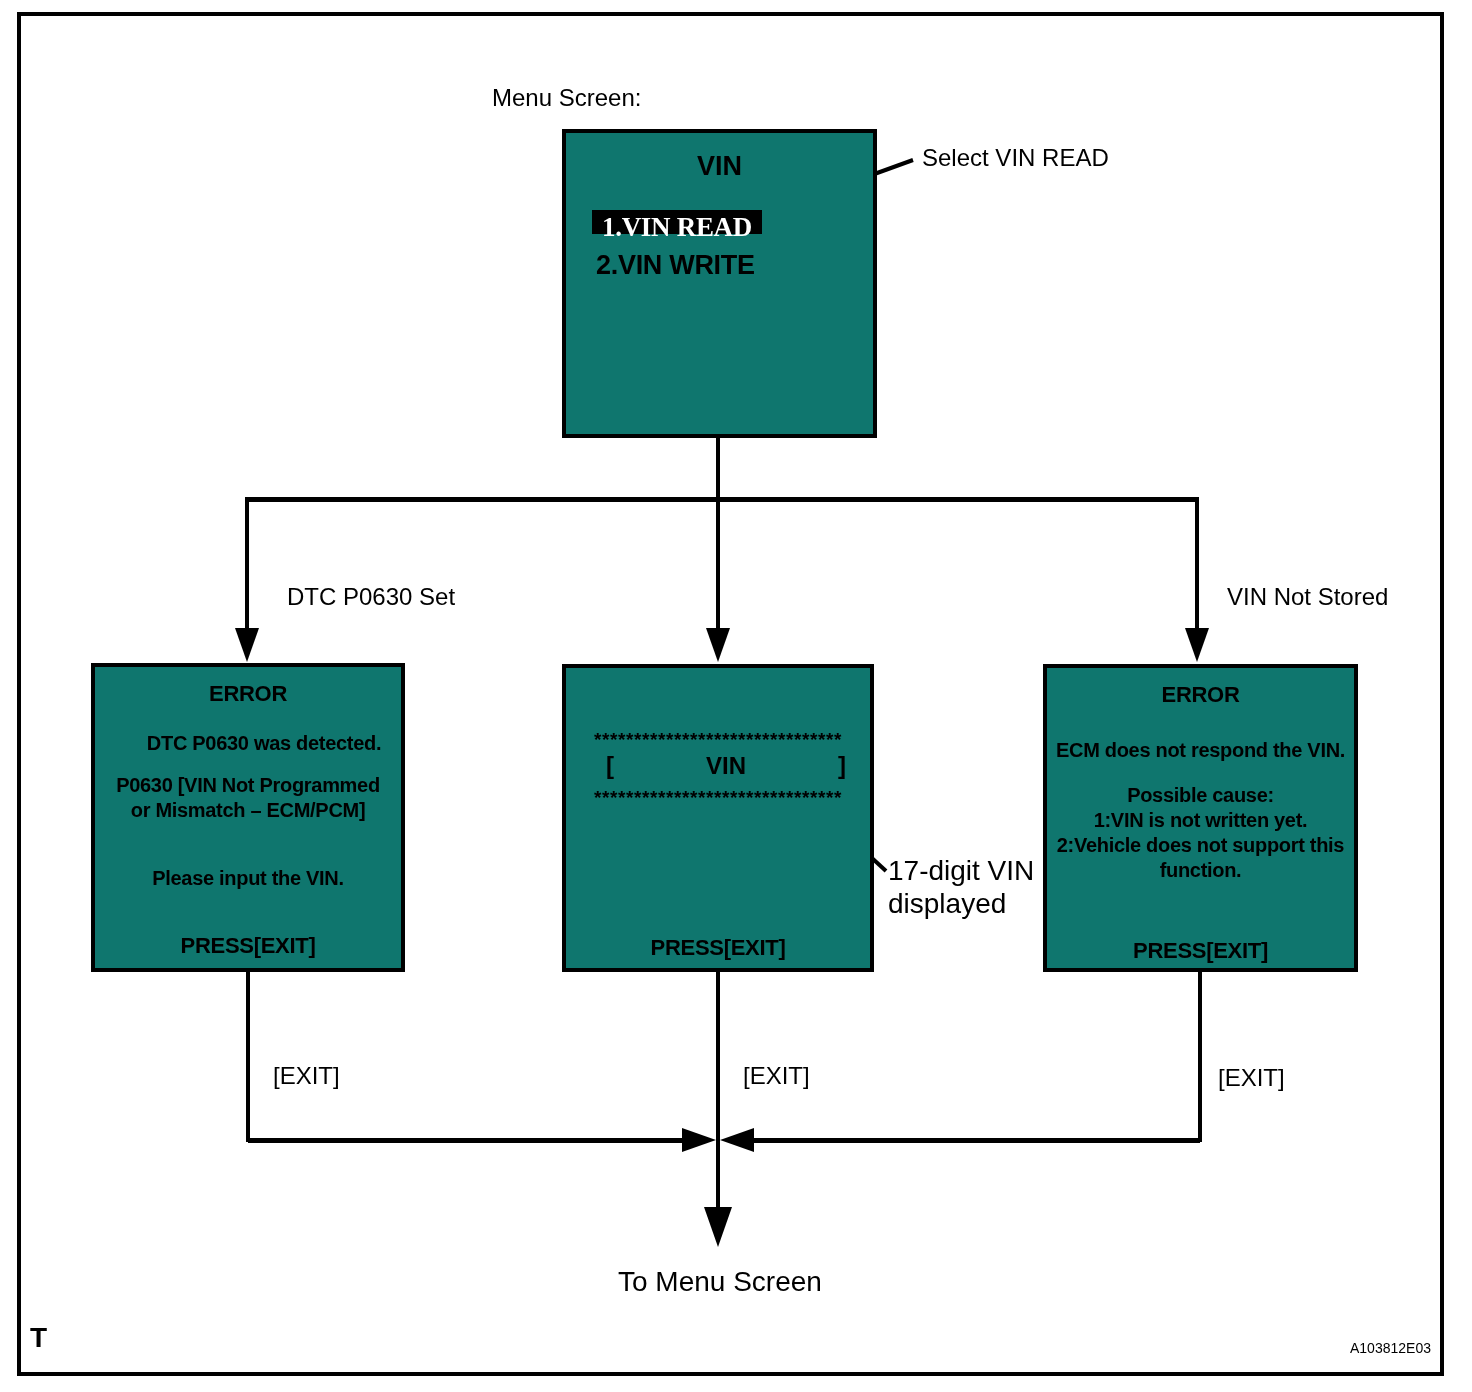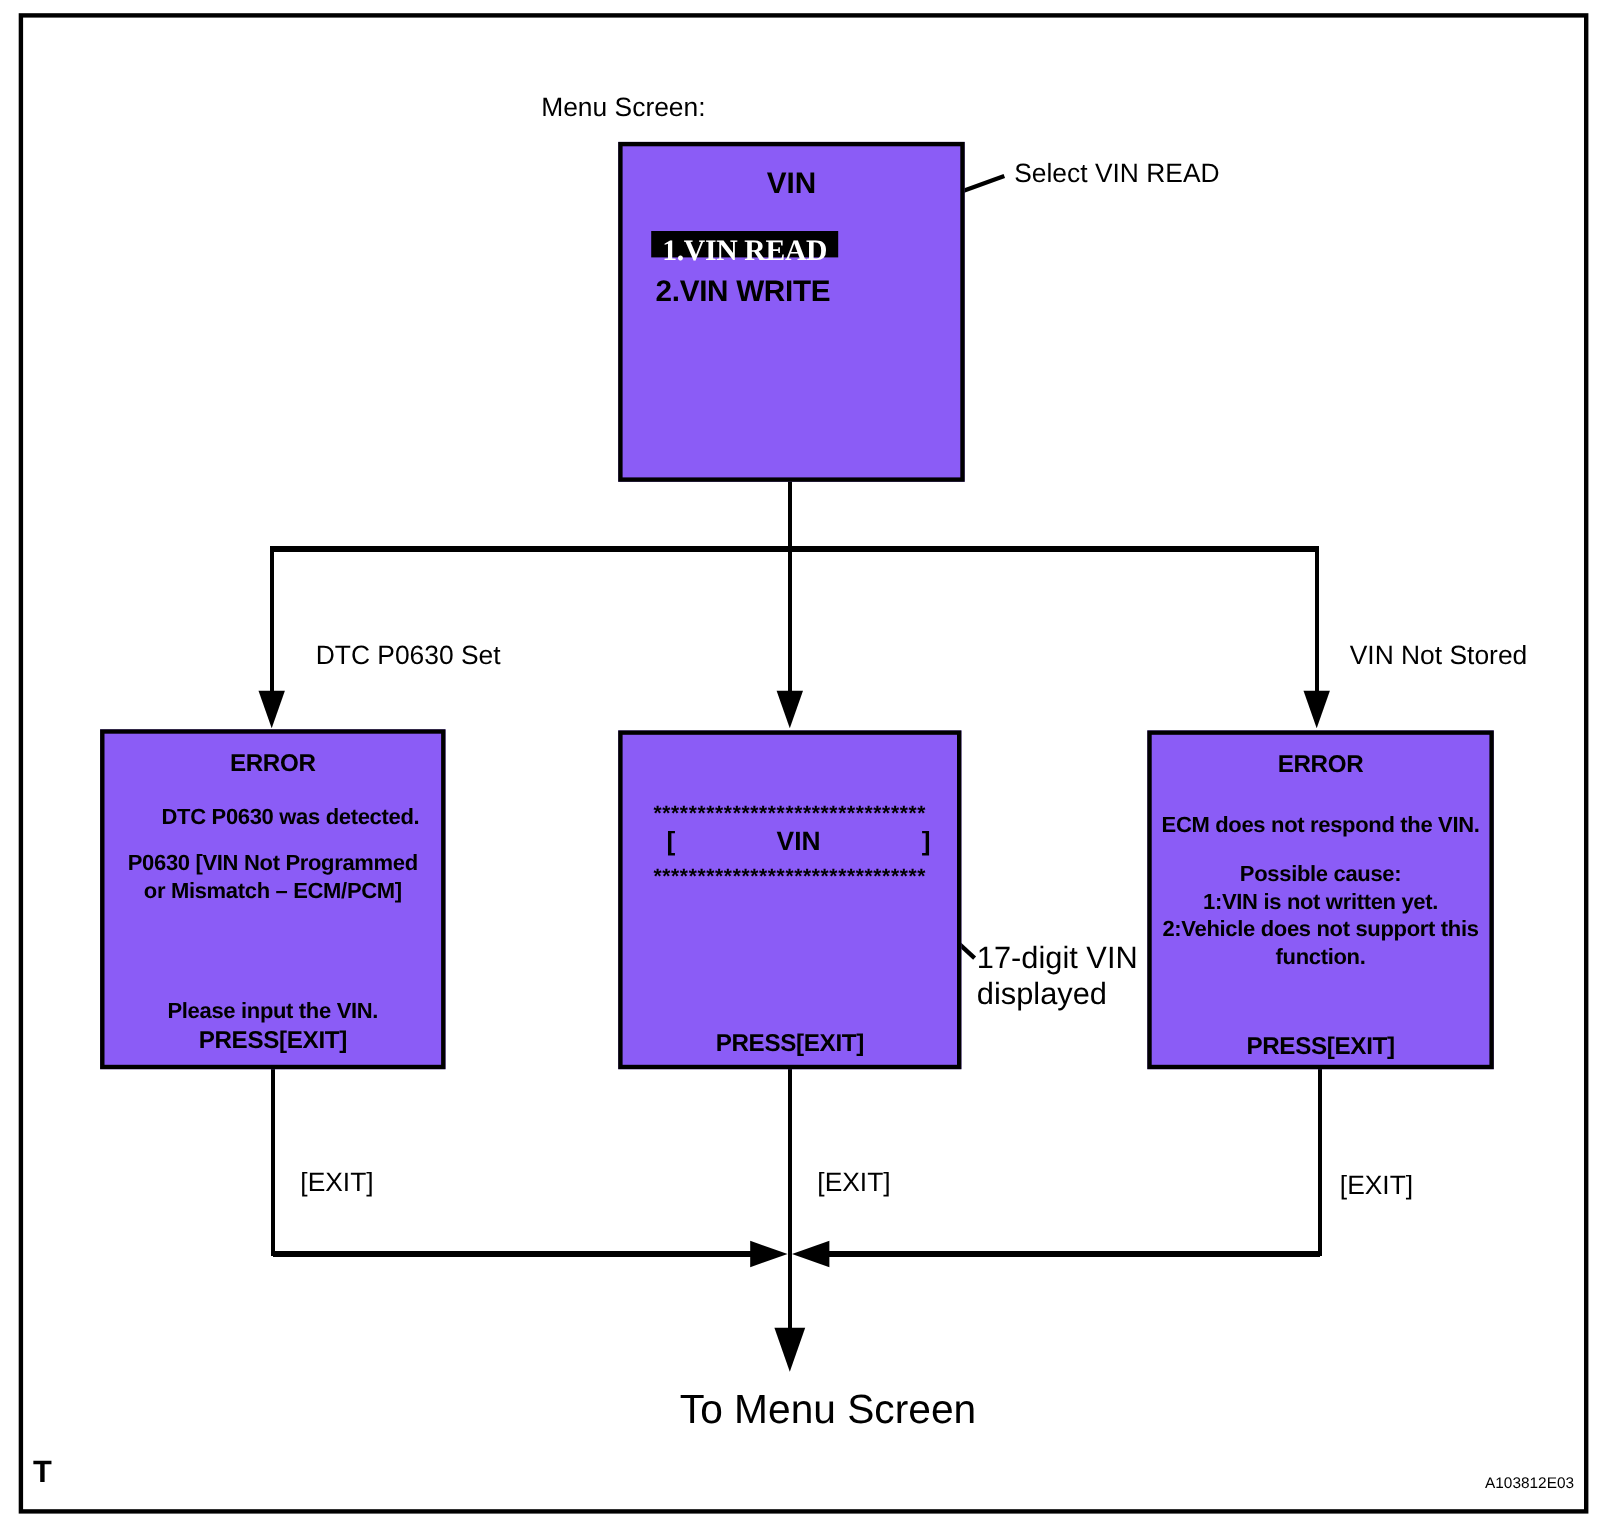--- a/index.html
+++ b/index.html
@@ -1,21 +1,21 @@
 <!DOCTYPE html>
 <html><head>
 <meta charset="utf-8">
 <style>
   html,body{margin:0;padding:0;background:#fff;}
   body{width:1472px;height:1392px;position:relative;font-family:"Liberation Sans",sans-serif;color:#000;}
   .stage{position:absolute;left:0;top:0;width:1472px;height:1392px;overflow:hidden;}
   .frame{position:absolute;left:17px;top:12px;width:1419px;height:1356px;border:4px solid #000;}
   .conn{position:absolute;left:0;top:0;width:1472px;height:1392px;pointer-events:none;}
   .lbl{position:absolute;font-size:24px;line-height:32px;white-space:nowrap;}
-  .screenbox{position:absolute;border:4px solid #000;background:#8b5cf6;box-sizing:border-box;}
+  .screenbox{position:absolute;border:4px solid #000;background:#0f766e;box-sizing:border-box;}
   .bx-line{position:absolute;left:0;width:100%;text-align:center;font-weight:bold;font-size:20px;line-height:25px;letter-spacing:-0.3px;white-space:nowrap;}
   .bx-title{position:absolute;left:0;width:100%;text-align:center;font-weight:bold;font-size:22px;letter-spacing:-0.3px;}
   .bx-footer{position:absolute;left:0;width:100%;text-align:center;font-weight:bold;font-size:22px;letter-spacing:-0.3px;}
   .menu-title{position:absolute;left:0;top:18px;width:100%;text-align:center;font-weight:bold;font-size:27px;}
   .menu-sel{position:absolute;left:26px;top:77px;height:24px;background:#000;color:#fff;font-weight:bold;font-size:27px;line-height:35px;padding:0 10px;letter-spacing:-0.3px;white-space:nowrap;font-family:Liberation Serif, serif;}
   .menu-unsel{position:absolute;left:30px;top:117px;font-weight:bold;font-size:27px;line-height:30px;letter-spacing:-0.3px;white-space:nowrap;}
   .stars{position:absolute;left:0;width:100%;text-align:center;font-weight:bold;font-size:19px;line-height:19px;letter-spacing:0.6px;white-space:nowrap;}
   .vinrow{position:absolute;left:40px;right:24px;top:84px;display:flex;justify-content:space-between;align-items:center;font-weight:bold;font-size:24px;}
   .note{position:absolute;left:888px;top:854px;font-size:28px;line-height:33px;}
   .footT{position:absolute;left:30px;top:1322px;font-size:28px;font-weight:bold;}
@@ -63,21 +63,21 @@
   </div>
 
   <div class="lbl" style="left:287px;top:581px;">DTC P0630 Set</div>
   <div class="lbl" style="left:1227px;top:581px;">VIN Not Stored</div>
 
   <div class="screenbox" style="left:91px;top:663px;width:314px;height:309px;">
     <div class="bx-title" style="top:14px;">ERROR</div>
     <div class="bx-line" style="top:64px;padding-left:16px;">DTC P0630 was detected.</div>
     <div class="bx-line" style="top:106px;">P0630  [VIN Not Programmed</div>
     <div class="bx-line" style="top:131px;">or Mismatch – ECM/PCM]</div>
-    <div class="bx-line" style="top:199px;margin-top:41px;">Please input the VIN.</div>
+    <div class="bx-line" style="top:199px;">Please input the VIN.</div>
     <div class="bx-footer" style="top:266px;">PRESS[EXIT]</div>
   </div>
 
   <div class="screenbox" style="left:562px;top:664px;width:312px;height:308px;">
     <div class="stars" style="top:62px;">*******************************</div>
     <div class="vinrow">
       <span>[</span>
       <span>VIN</span>
       <span>]</span>
     </div>
@@ -97,18 +97,18 @@
 
   <div class="note">
     <div>17-digit VIN</div>
     <div>displayed</div>
   </div>
 
   <div class="lbl" style="left:273px;top:1060px;">[EXIT]</div>
   <div class="lbl" style="left:743px;top:1060px;">[EXIT]</div>
   <div class="lbl" style="left:1218px;top:1062px;">[EXIT]</div>
 
-  <div class="lbl" style="left:618px;top:1266px;width:200px;text-align:center;font-size:37px;">To Menu Screen</div>
+  <div class="lbl" style="left:618px;top:1266px;width:200px;text-align:center;font-size:28px;">To Menu Screen</div>
 
   <div class="footT">T</div>
   <div class="footcode">A103812E03</div>
 
 </div>
 
 </body></html>

